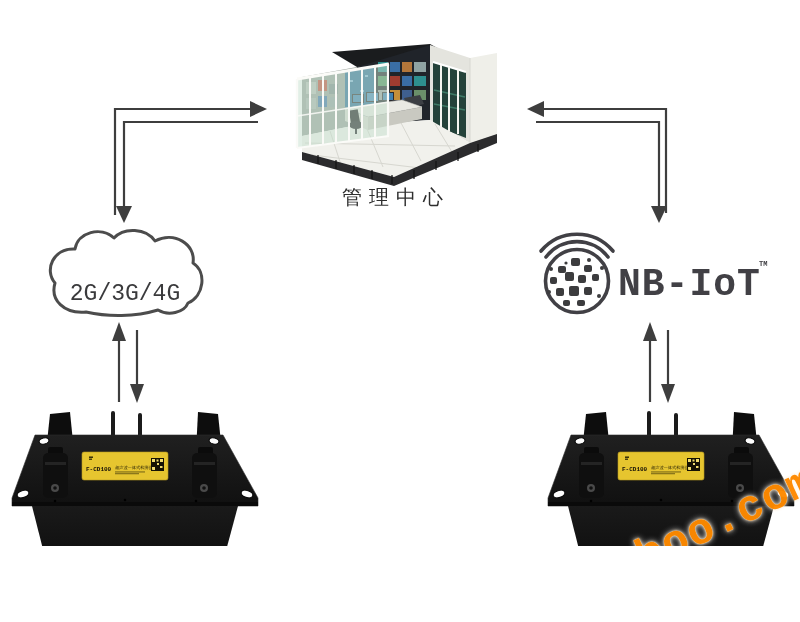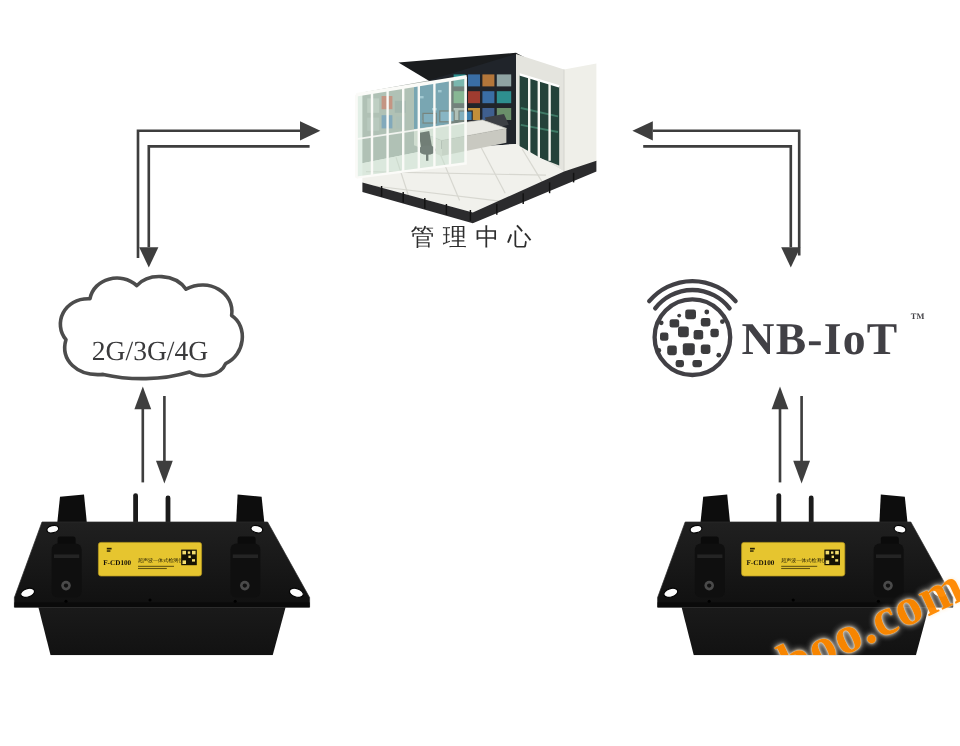--- a/index.html
+++ b/index.html
@@ -1,17 +1,17 @@
 <!DOCTYPE html>
 <html><head>
 <meta charset="utf-8">
 <style>
   html,body{margin:0;padding:0;background:#fff;}
   .stage{position:relative;width:800px;height:546px;background:#fff;overflow:hidden;
-         font-family:Liberation Serif, serif;}
+         font-family:Liberation Mono, monospace;}
   .stage svg{position:absolute;left:0;top:0;}
   .watermark{position:absolute;left:566px;top:506px;width:270px;text-align:center;
     transform:rotate(-25deg);font-size:44px;font-weight:bold;letter-spacing:1px;
     color:#ff8a00;opacity:.97;
     text-shadow:0 0 1px #fff7e8,0 0 6px rgba(255,255,255,.95),0 0 3px rgba(255,210,140,.9);
     pointer-events:none;}
   text{user-select:none;}
 </style>
 </head>
 <body>

